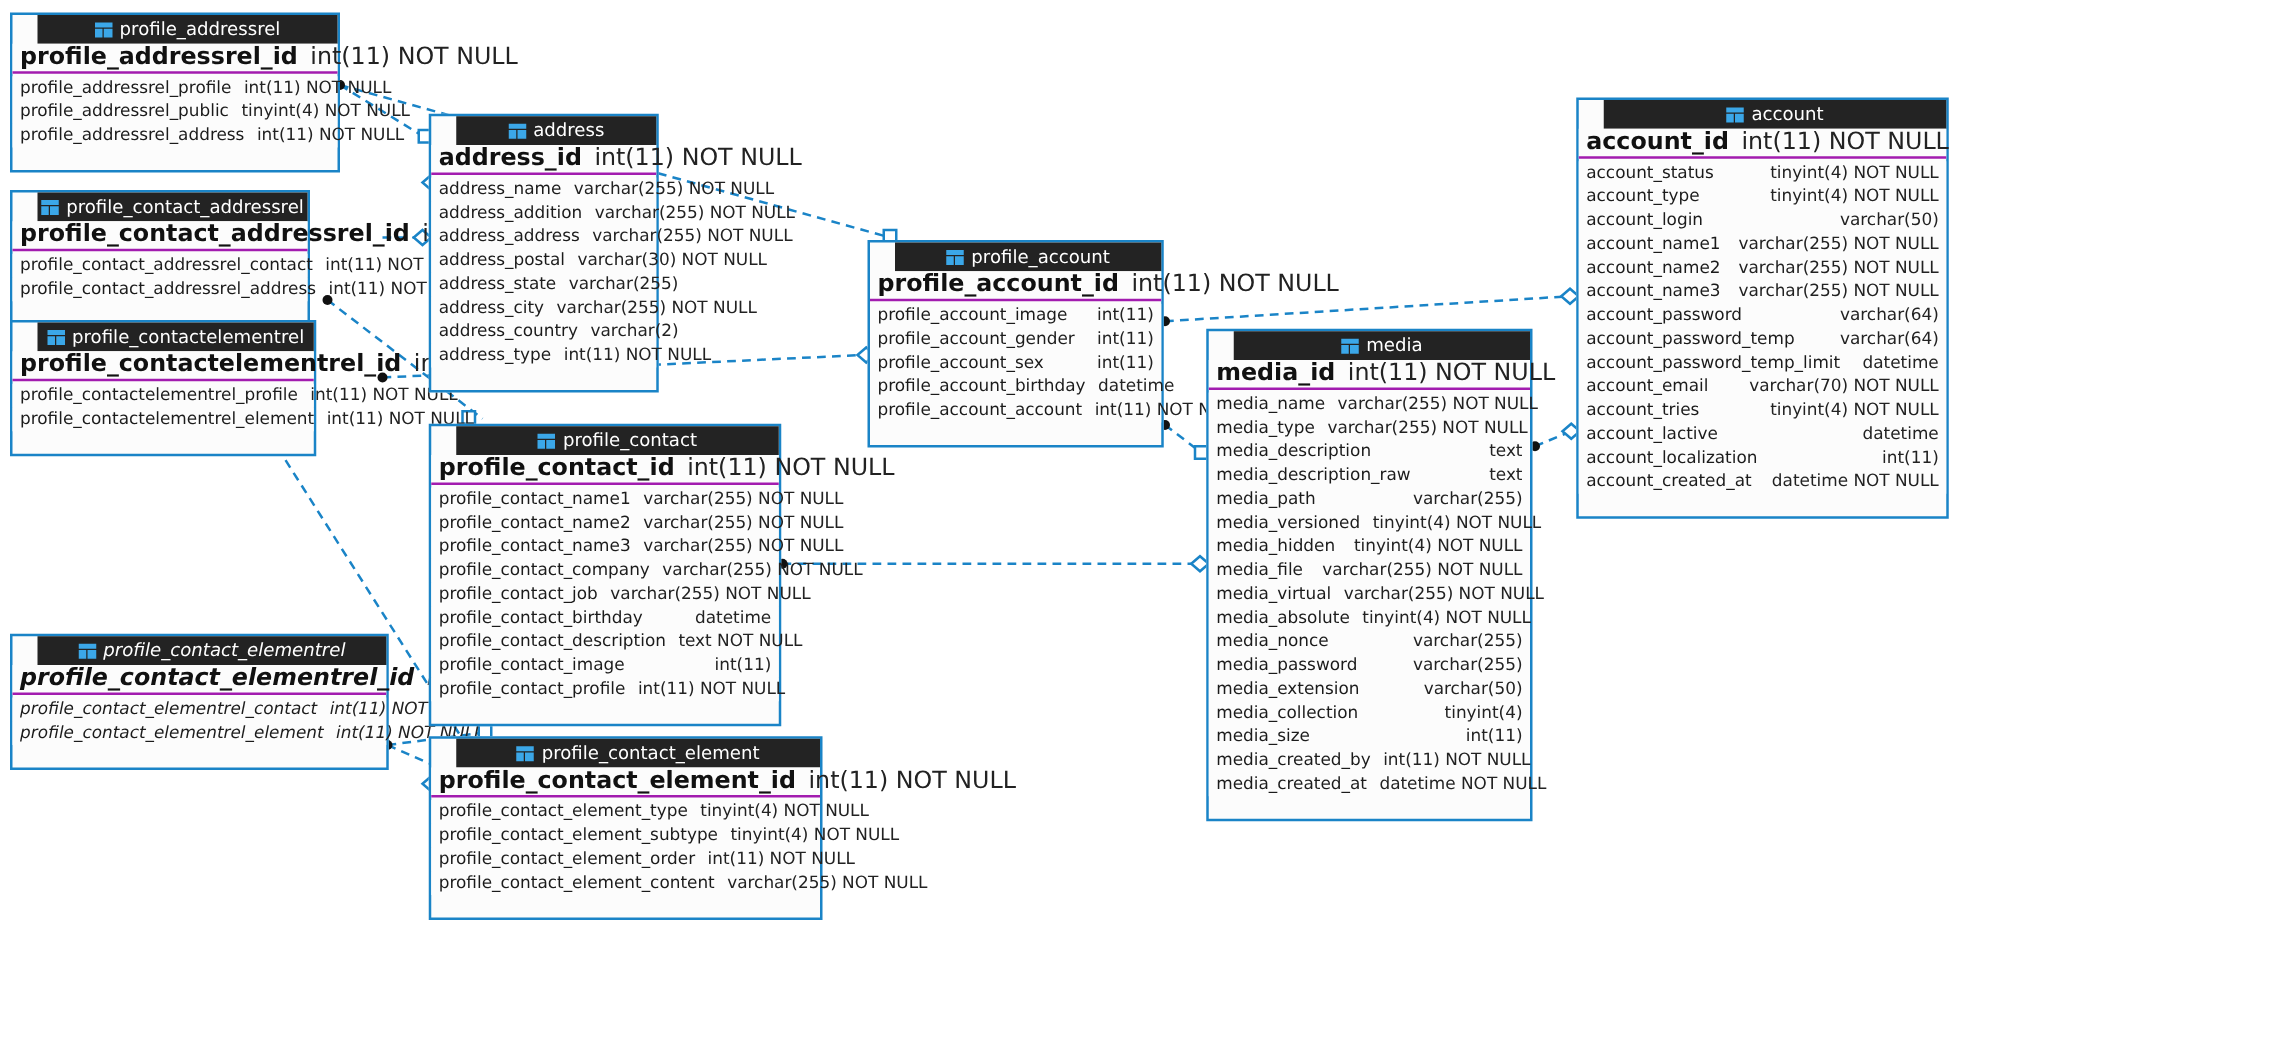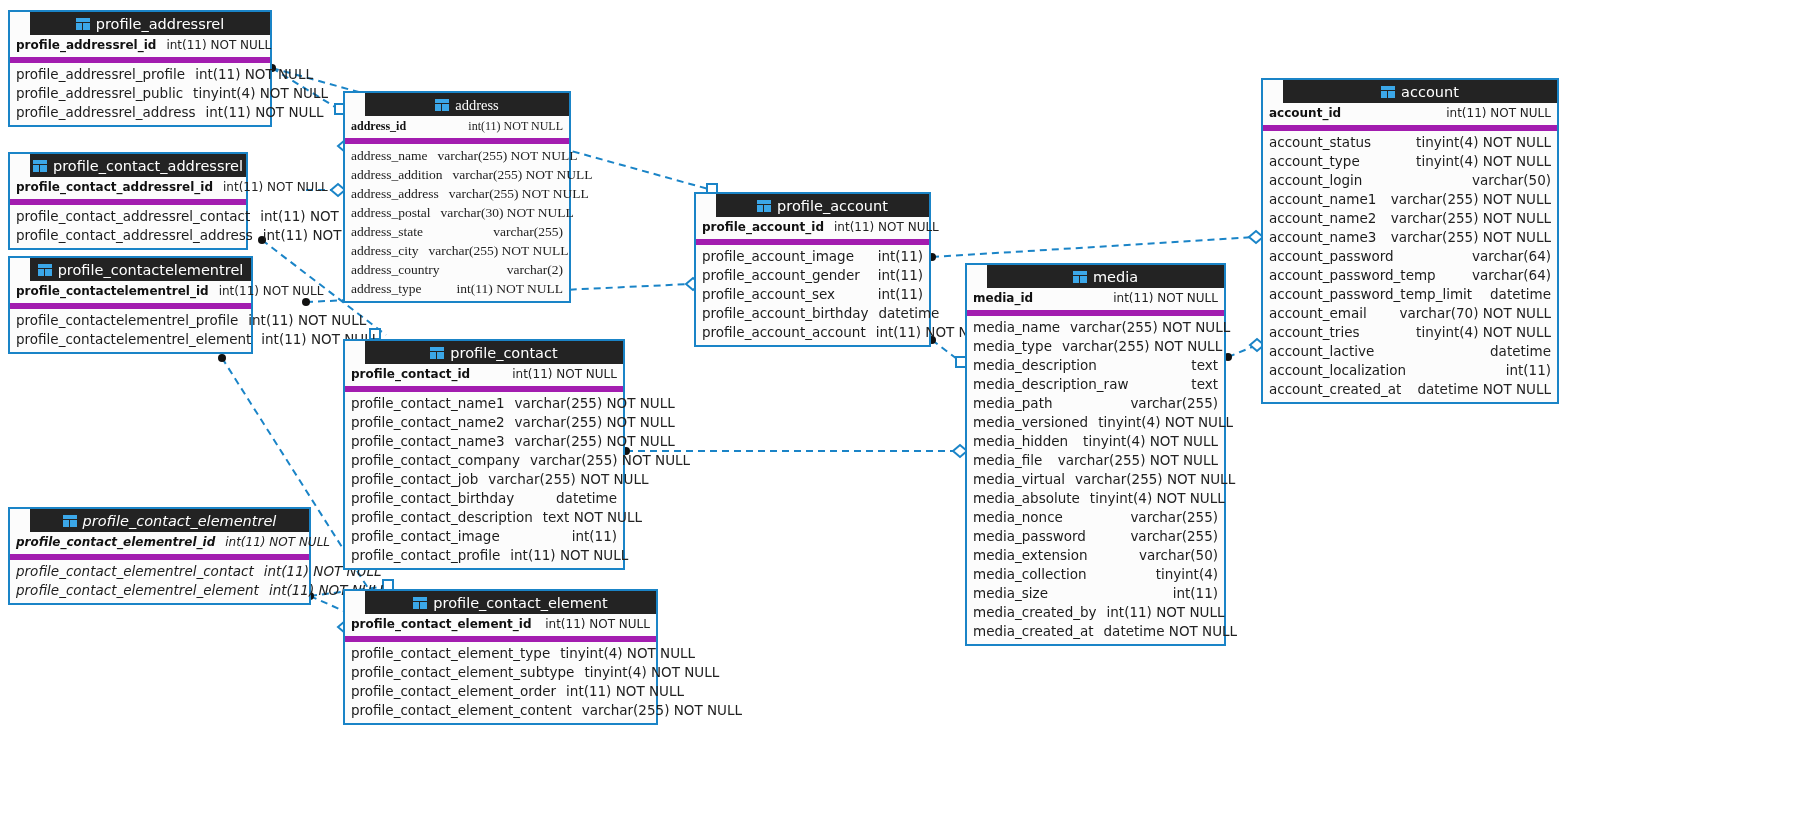--- a/index.html
+++ b/index.html
@@ -64,42 +64,42 @@
   }
   .tbl-icon i.top  { left:0; top:0;   width:14px; height:4px; }
   .tbl-icon i.bl   { left:0; top:5px; width:6px;  height:7px; }
   .tbl-icon i.br   { left:7px;top:5px;width:7px;  height:7px; }
 
   .pk-row {
     display: flex;
     justify-content: space-between;
     align-items: flex-end;
     font-weight: bold;
-    font-size: 12px;
+    font-size: 19px;
     line-height: 19px;
     color: #111111;
     padding: 1px 6px 2px 6px;
-    border-bottom: 6px solid #a21caf;
+    border-bottom: 2px solid #a21caf;
     background: #fcfcfc;
     white-space: nowrap;
   }
   .col-row {
     display: flex;
     justify-content: space-between;
     align-items: center;
     font-size: 13.5px;
     line-height: 19px;
     color: #1b1b1b;
     padding: 0 6px;
     background: #fcfcfc;
     white-space: nowrap;
   }
   .col-name { padding-right: 10px; }
   .col-type { color: #222222; }
-  .cols { padding: 2px 0 3px 0; }
+  .cols { padding: 2px 0 18px 0; }
   .pk-row .col-type { font-weight: normal; }
 </style>
 </head>
 <body>
 
 <div id="canvas">
 
   <svg id="links" viewBox="0 0 1817 840" xmlns="http://www.w3.org/2000/svg">
     <g stroke="#1a84c7" stroke-width="2" fill="none" stroke-dasharray="7,5">
 
@@ -254,21 +254,21 @@
           <div class="col-row">
             <span class="col-name">profile_contact_elementrel_contact</span>
             <span class="col-type">int(11) NOT NULL</span>
           </div>
           <div class="col-row">
             <span class="col-name">profile_contact_elementrel_element</span>
             <span class="col-type">int(11) NOT NULL</span>
           </div>
         </div>
       </div>
-      <div class="entity" style="left: 343px; top: 91px; width: 228px; font-family: Liberation Serif, serif;">
+      <div class="entity" style="left: 343px; top: 91px; width: 184px;">
         <div class="entity-header">
           <span class="tbl-icon">
             <i class="top"></i>
             <i class="bl"></i>
             <i class="br"></i>
           </span>
           <span>address</span>
         </div>
         <div class="pk-row">
           <span class="col-name">address_id</span>

